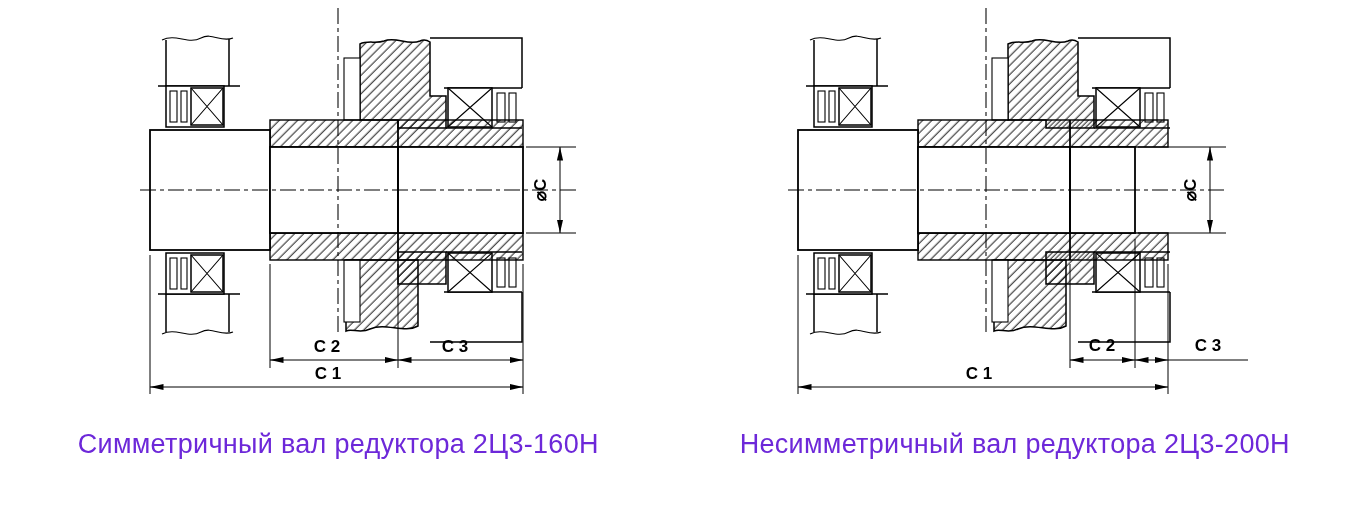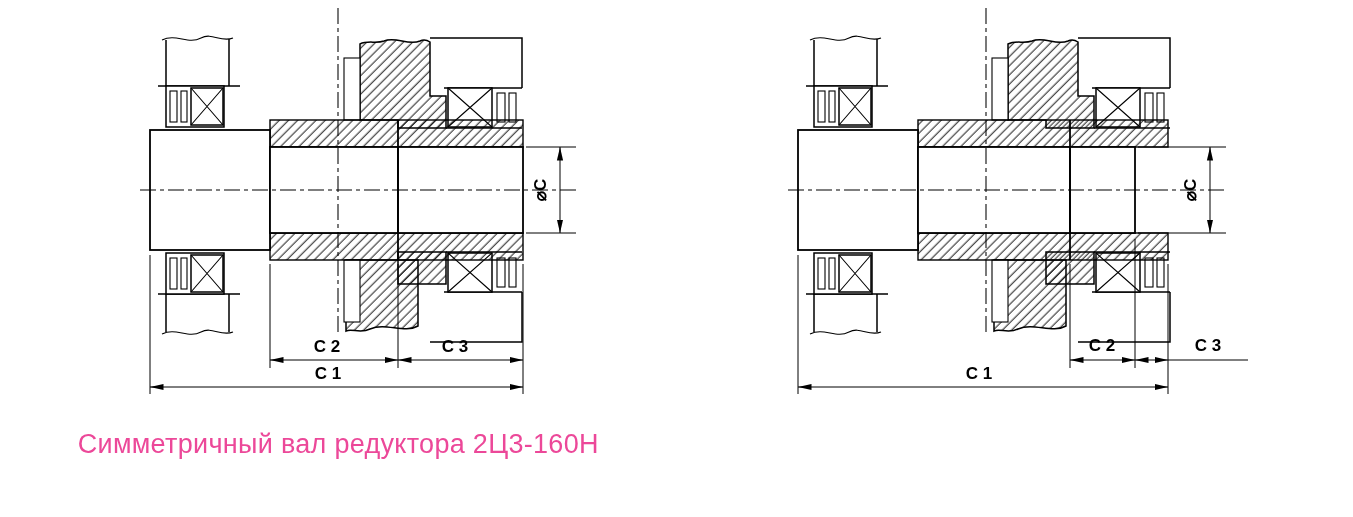--- a/index.html
+++ b/index.html
@@ -25,21 +25,21 @@
   .captions {
     display: flex;
     width: 1353px;
     margin-top: 14px;
   }
   .caption {
     width: 50%;
     text-align: center;
     font-size: 27px;
     font-weight: 400;
-    color: #ec4899;
+    color: #6d28d9;
     letter-spacing: 0.3px;
     white-space: nowrap;
   }
   .dim-text {
     font-family: "Liberation Sans", sans-serif;
     font-size: 17px;
     font-weight: 700;
     fill: #000000;
   }
 </style>
@@ -163,15 +163,16 @@
         <text class="dim-text" x="1102" y="351" text-anchor="middle" stroke="none" fill="#000000">С 2</text>
         <text class="dim-text" x="1208" y="351" text-anchor="middle" stroke="none" fill="#000000">С 3</text>
         <text class="dim-text" x="979" y="379" text-anchor="middle" stroke="none" fill="#000000">С 1</text>
         <text class="dim-text" x="1196" y="190" text-anchor="middle" transform="rotate(-90 1196 190)" stroke="none" fill="#000000">⌀С</text>
       </g>
     </g>
   </svg>
 
   <div class="captions">
     <div class="caption">Симметричный вал редуктора 2Ц3-160Н</div>
+    <div class="caption">Несимметричный вал редуктора 2Ц3-200Н</div>
   </div>
 
 </div>
 
 </body></html>

